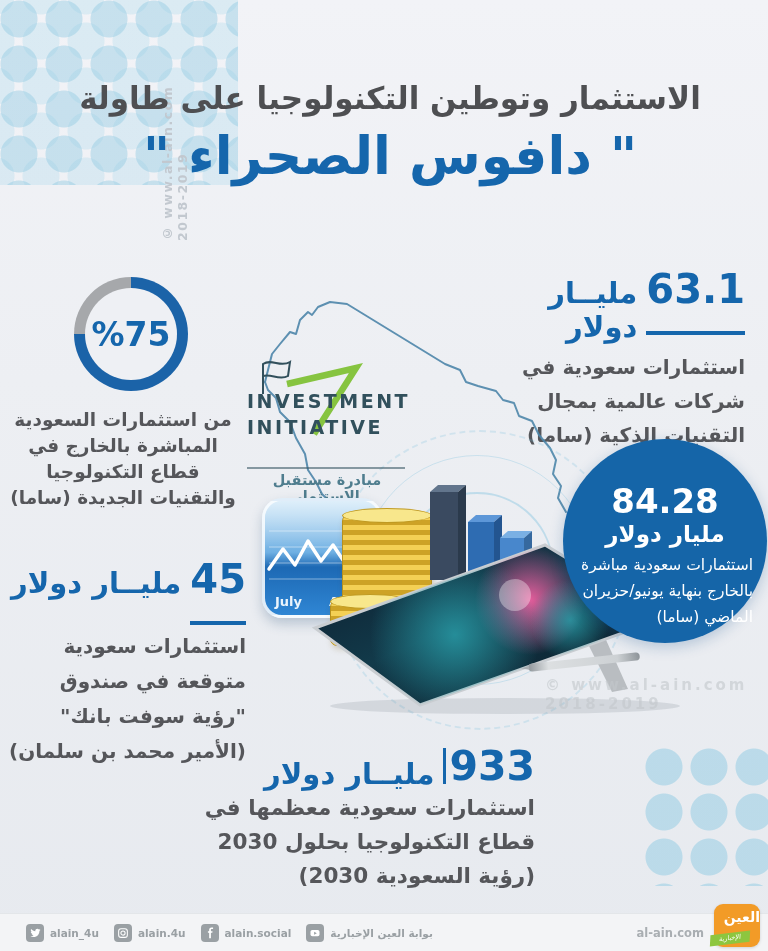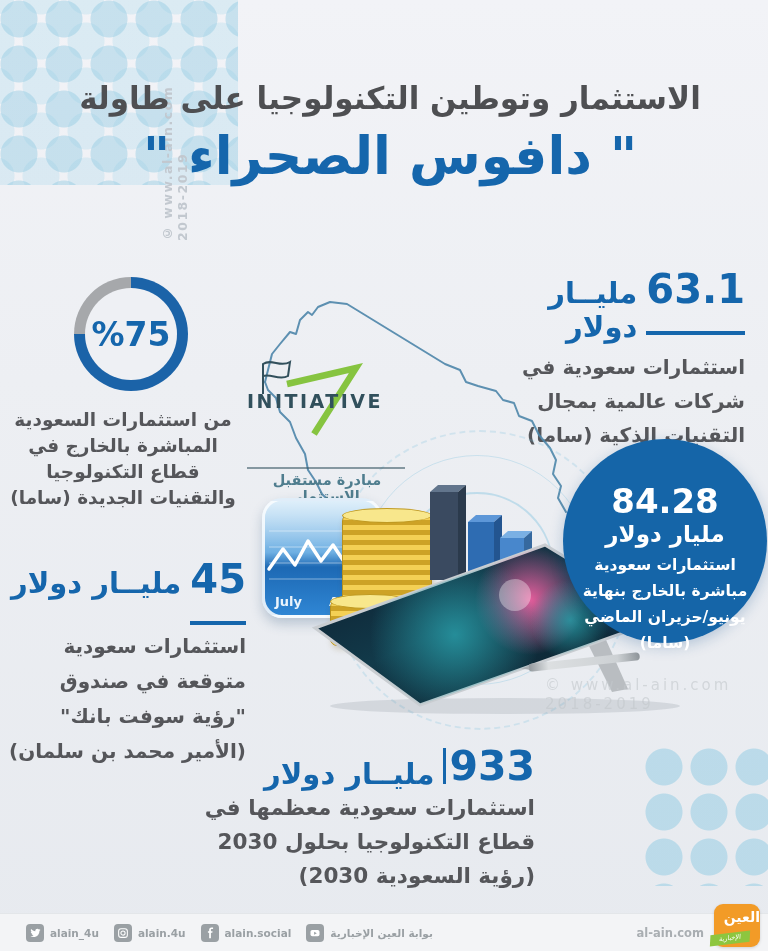--- a/index.html
+++ b/index.html
@@ -55,21 +55,21 @@
   .s933{position:absolute;right:233px;top:742px;width:362px;z-index:8;}
   .s933 .stat-head .num{font-size:41px;display:inline-flex;align-items:center;}
   .s933 .bar{border-left:3px solid #1566ac;height:36px;display:inline-block;margin-right:3px;}
   .s933 .stat-desc{font-size:21.5px;line-height:34px;margin-top:0;}
   
   .c8428{position:absolute;left:563px;top:439px;width:204px;height:204px;border-radius:50%;
          background:#1565a8;z-index:7;color:#fff;text-align:center;direction:rtl;
          box-shadow:0 4px 14px rgba(20,80,140,.25);}
   .c8428 .v{font-size:34px;font-weight:bold;margin-top:42px;direction:ltr;}
   .c8428 .u{font-size:23px;font-weight:bold;margin-top:0px;}
-  .c8428 .d{font-size:15.5px;line-height:26px;font-weight:700;margin:5px 14px 0 14px;}
+  .c8428 .d{font-size:15.5px;line-height:26px;font-weight:400;margin:5px 14px 0 14px;text-align:right;}
   
   .ring{position:absolute;border-radius:50%;pointer-events:none;z-index:1;}
   .r1{left:400px;top:492px;width:150px;height:150px;border:2px solid rgba(110,185,220,.35);}
   .r2{left:362px;top:455px;width:228px;height:228px;border:1.5px solid rgba(110,185,220,.28);}
   .r3{left:330px;top:430px;width:296px;height:296px;border:2px dashed rgba(110,185,220,.22);}
   
   .chart-icon{position:absolute;left:262px;top:498px;width:114px;height:114px;border-radius:20px;
               background:linear-gradient(180deg,#c3e1f6 0%,#6fb0e3 45%,#1d69b4 58%,#2f86d4 100%);
               border:3px solid rgba(255,255,255,.85);box-shadow:0 6px 12px rgba(40,80,120,.25);
               z-index:3;overflow:hidden;}
@@ -89,21 +89,21 @@
   .st3{left:86px;bottom:8px;width:64px;height:36px;}
   
   .bars3d{position:absolute;left:420px;top:482px;z-index:4;}
   
   .tablet{position:absolute;left:280px;top:500px;z-index:6;}
   .pen{position:absolute;left:528px;top:658px;width:112px;height:8px;border-radius:5px;
        background:linear-gradient(90deg,#90969b,#dcdfe1 18%,#cdd1d4 80%,#8f959a);
        transform:rotate(-6deg);z-index:7;}
   .pen::before{content:"";position:absolute;left:-7px;top:1.5px;border-top:2.5px solid transparent;
        border-bottom:2.5px solid transparent;border-right:8px solid #a9aeb2;}
-  .wm-photo{position:absolute;left:545px;top:676px;z-index:8;font-size:15px;font-weight:normal;
+  .wm-photo{position:absolute;left:545px;top:676px;z-index:8;font-size:15px;font-weight:bold;
        color:#c3c8cc;opacity:.6;letter-spacing:3px;line-height:19px;}
   
   .footer{position:absolute;left:0;right:0;bottom:0;height:37px;background:#f3f4f6;
           border-top:1px solid #e3e6e9;z-index:9;}
   .social{position:absolute;left:26px;top:0;height:37px;display:flex;align-items:center;gap:15px;}
   .soc{display:flex;align-items:center;gap:6px;}
   .soc .sq{width:18px;height:18px;border-radius:4px;background:#9aa0a4;display:flex;
            align-items:center;justify-content:center;}
   .soc .hd{font-size:10.5px;color:#9aa0a4;font-weight:600;}
   .soc .hd.ar{direction:rtl;}
@@ -141,20 +141,21 @@
     <div class="dval">%75</div>
   </div>
   <div class="pct-desc">من استثمارات السعودية المباشرة بالخارج في قطاع التكنولوجيا والتقنيات الجديدة (ساما)</div>
 
   <div class="fii">
     <svg width="215" height="150" viewBox="0 0 215 150">
       <path d="M33,40 L33,10 C42,4 50,14 60,8 L58,22 C49,27 41,19 33,22" fill="none" stroke="#32505c" stroke-width="2"></path>
       <path d="M57,30 L126,14 L84,80" fill="none" stroke="#86c440" stroke-width="6.5" stroke-linejoin="miter"></path>
     </svg>
     <div class="fii-en">
+      <div>INVESTMENT</div>
       <div>INITIATIVE</div>
     </div>
     <div class="fii-bar"></div>
     <div class="fii-ar">مبادرة مستقبل الاستثمار</div>
   </div>
 
   <div class="s631">
     <div class="stat-head">
       <span class="num u">63.1</span>
       <span class="unit">مليــار دولار</span>

